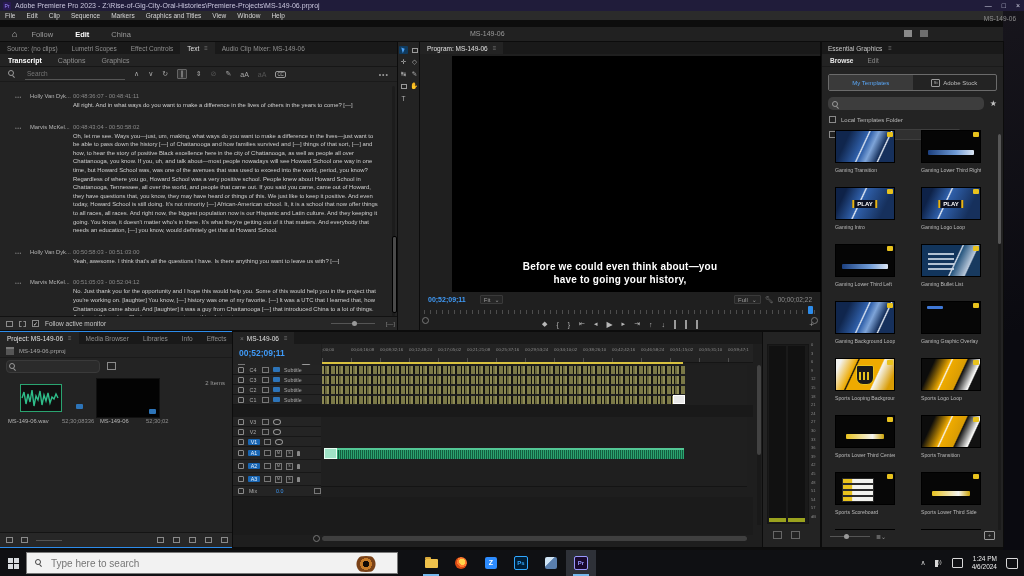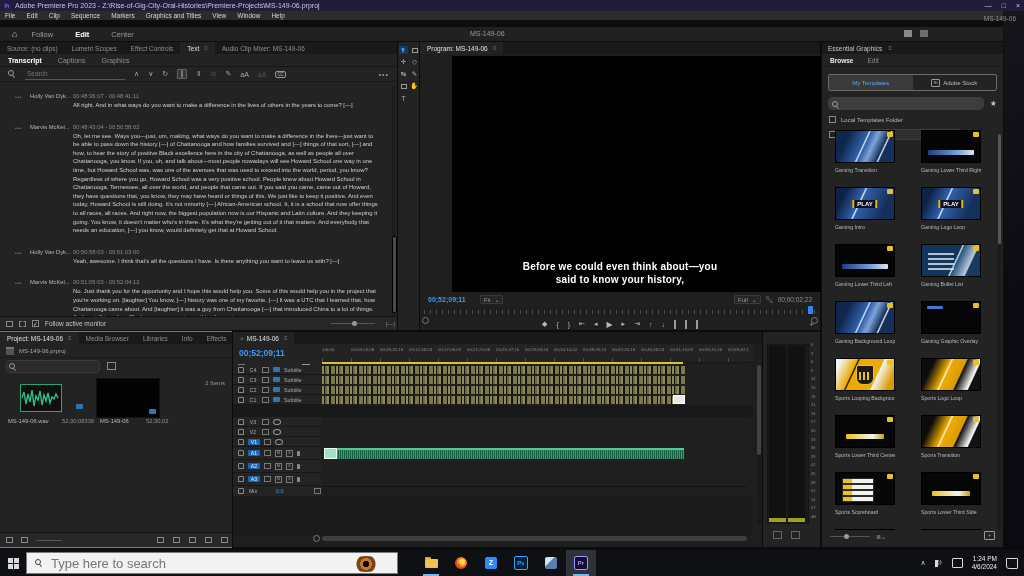--- a/index.html
+++ b/index.html
@@ -178,21 +178,21 @@
   
   #desktop-strip{left:1003px;top:11px;width:21px;height:539px;background:linear-gradient(160deg,#17151c,#0a0a10 60%);}
   
   #taskbar{left:0;top:550px;width:1024px;height:26px;background:#0f1013;display:flex;align-items:center;}
   #tb-start{width:26px;height:26px;display:flex;align-items:center;justify-content:center;}
   .winlogo{display:grid;grid-template-columns:5px 5px;grid-template-rows:5px 5px;gap:1px;}
   .winlogo i{background:#d8dce0;}
   #tb-search{position:relative;width:372px;height:22px;background:#f2f2f2;border:1px solid #7a7a7a;display:flex;align-items:center;gap:6px;padding-left:8px;box-sizing:border-box;}
   #tb-search .mag::before{border-color:#444;}
   #tb-search .mag::after{background:#444;}
-  #tb-search input{border:none;background:transparent;outline:none;font-size:13px;color:#333;width:240px;}
+  #tb-search input{border:none;background:transparent;outline:none;font-size:10px;color:#333;width:240px;}
   #tb-eye{position:absolute;right:14px;top:3px;width:34px;height:16px;border-radius:50%;background:radial-gradient(circle at 50% 50%,#120a06 0 3px,#c77b28 3px 6px,#7a4218 6px 9px,rgba(122,66,24,0) 10px);}
   .tbapp{width:30px;height:26px;display:flex;align-items:center;justify-content:center;position:relative;}
   .tbapp.open::after{content:'';position:absolute;left:7px;bottom:0;width:16px;height:2px;background:#76b9ed;}
   .tbapp.activeapp{background:#2e3138;}
   .ico-folder{width:13px;height:9px;background:#f0c24b;border-radius:1px;position:relative;}
   .ico-folder::before{content:'';position:absolute;left:0;top:-2px;width:6px;height:2px;background:#d8a83a;border-radius:1px 1px 0 0;}
   .ico-ff{width:12px;height:12px;border-radius:50%;background:radial-gradient(circle at 60% 40%,#ffd54a 0 3px,#ff7b2e 3px 5px,#d94a12 5px 7px);}
   .ico-zoom{width:12px;height:12px;border-radius:2px;background:#2d8cff;color:#fff;font-size:7px;font-weight:bold;text-align:center;line-height:12px;}
   .ico-ps{width:12px;height:12px;border-radius:2px;background:#001e36;color:#31a8ff;font-size:6px;font-weight:bold;text-align:center;line-height:12px;border:1px solid #31a8ff;}
   .ico-3d{width:12px;height:12px;border-radius:2px;background:linear-gradient(135deg,#cfe4f5 40%,#5a7fae 42%);}
@@ -230,21 +230,21 @@
       <span class="menu-item">View</span>
       <span class="menu-item">Window</span>
       <span class="menu-item">Help</span>
     </div>
 
   <div id="wsbar" class="abs">
     <span class="home">⌂</span>
     <span id="ws-tabs" style="display:flex;">
         <span class="wstab">Follow</span>
         <span class="wstab active">Edit</span>
-        <span class="wstab">Center</span>
+        <span class="wstab">China</span>
       </span>
   </div>
   <div id="ws-center" class="abs">MS-149-06</div>
   <div id="ws-right" class="abs">
     <span class="sq" style="width:8px;height:7px;"></span>
     <span class="sq" style="width:8px;height:7px;background:#6e6e6e;"></span>
   </div>
 
   <div id="desktop-strip" class="abs"></div>
 
@@ -347,21 +347,21 @@
 
   <div id="program-panel" class="abs">
     <div class="tabstrip">
       <span class="tab active">
         <span>Program: MS-149-06</span>
           <span class="pmenu">≡</span>
       </span>
     </div>
     <div id="pv" class="abs">
       <div class="capline" style="top:205px;">Before we could even think about—you</div>
-      <div class="capline" style="top:218px;">said to know your history,</div>
+      <div class="capline" style="top:218px;">have to going your history,</div>
     </div>
     <div id="prog-ctl" class="abs">
       <span class="tc-blue" style="margin-left:8px;">00;52;09;11</span>
       <span class="dd" style="margin-left:14px;">
         <span>Fit</span>
           <span>⌄</span>
       </span>
       <span class="dd" style="margin-left:auto;">
         <span>Full</span>
           <span>⌄</span>

